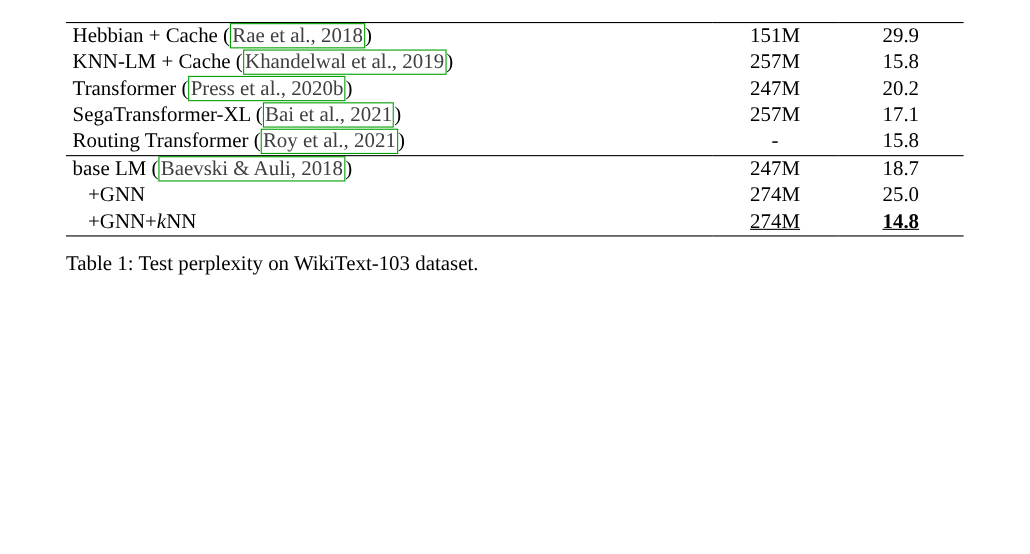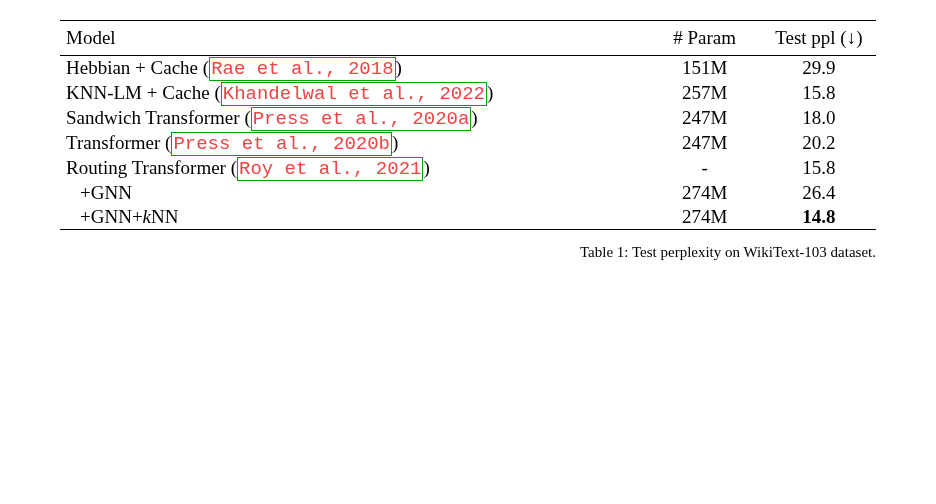--- a/index.html
+++ b/index.html
@@ -22,95 +22,94 @@
   td, th {
     padding: 1px 6px;
     vertical-align: baseline;
     white-space: nowrap;
   }
   .col-model { text-align: left; width: 72%; }
   .col-param { text-align: center; width: 14%; }
   .col-ppl   { text-align: center; width: 14%; }
   .rule-top    { border-top: 1.5px solid #000; }
   .rule-mid    { border-top: 1px solid #000; }
-  .rule-bottom { border-bottom: 1.5px solid #000; }
+  .rule-bottom { border-bottom: 1.5px solid #000; text-decoration: underline; }
   .header-row td { padding-top: 6px; padding-bottom: 6px; }
   .cite {
-    color: #ef4444;
+    color: #404040;
     border: 1.5px solid #00a000;
     padding: 0 1px;
     border-radius: 0;
     box-decoration-break: clone;
-    font-family: Liberation Mono, monospace;
   }
   .k-ital { font-style: italic; }
   .indent { padding-left: 14px; display: inline-block; }
   .bold { font-weight: bold; }
   .caption {
-    text-align: right;
+    text-align: left;
     margin-top: 14px;
-    font-size: 15px;
+    font-size: 19px;
   }
 </style>
 </head>
 <body>
 
 <div class="table-wrap">
 <table>
   <tbody>
-        <tr class="rule-top header-row">
-    <td class="col-model">Model</td>
-    <td class="col-param"># Param</td>
-    <td class="col-ppl">
-      <span>Test ppl (</span><span>↓</span><span>)</span>
-    </td>
-  </tr>
 
   <tr class="rule-mid">
     <td class="col-model">
       <span>Hebbian + Cache (</span><a class="cite">Rae et al., 2018</a><span>)</span>
     </td>
     <td class="col-param">151M</td>
     <td class="col-ppl">29.9</td>
   </tr>
   <tr>
     <td class="col-model">
-      <span>KNN-LM + Cache (</span><a class="cite">Khandelwal et al., 2022</a><span>)</span>
+      <span>KNN-LM + Cache (</span><a class="cite">Khandelwal et al., 2019</a><span>)</span>
     </td>
     <td class="col-param">257M</td>
     <td class="col-ppl">15.8</td>
-  </tr>
-  <tr>
-    <td class="col-model">
-      <span>Sandwich Transformer (</span><a class="cite">Press et al., 2020a</a><span>)</span>
-    </td>
-    <td class="col-param">247M</td>
-    <td class="col-ppl">18.0</td>
   </tr>
   <tr>
     <td class="col-model">
       <span>Transformer (</span><a class="cite">Press et al., 2020b</a><span>)</span>
     </td>
     <td class="col-param">247M</td>
     <td class="col-ppl">20.2</td>
   </tr>
   <tr>
     <td class="col-model">
+      <span>SegaTransformer-XL (</span><a class="cite">Bai et al., 2021</a><span>)</span>
+    </td>
+    <td class="col-param">257M</td>
+    <td class="col-ppl">17.1</td>
+  </tr>
+  <tr>
+    <td class="col-model">
       <span>Routing Transformer (</span><a class="cite">Roy et al., 2021</a><span>)</span>
     </td>
     <td class="col-param">-</td>
     <td class="col-ppl">15.8</td>
   </tr>
 
+  <tr class="rule-mid">
+    <td class="col-model">
+      <span>base LM (</span><a class="cite">Baevski &amp; Auli, 2018</a><span>)</span>
+    </td>
+    <td class="col-param">247M</td>
+    <td class="col-ppl">18.7</td>
+  </tr>
   <tr>
     <td class="col-model">
       <span class="indent">+GNN</span>
     </td>
     <td class="col-param">274M</td>
-    <td class="col-ppl">26.4</td>
+    <td class="col-ppl">25.0</td>
   </tr>
   <tr class="rule-bottom">
     <td class="col-model">
       <span class="indent"><span>+GNN+</span><span class="k-ital">k</span><span>NN</span></span>
     </td>
     <td class="col-param">274M</td>
     <td class="col-ppl bold">14.8</td>
   </tr>
 </tbody>
     </table>

